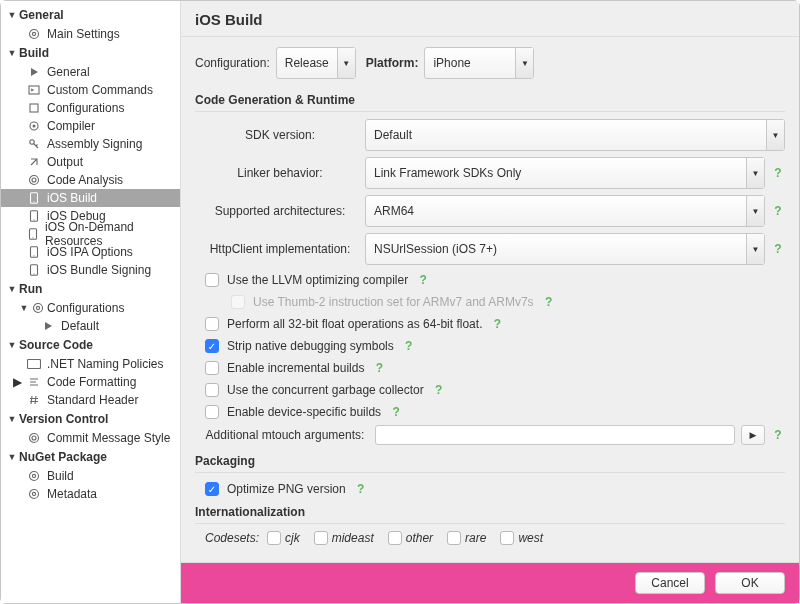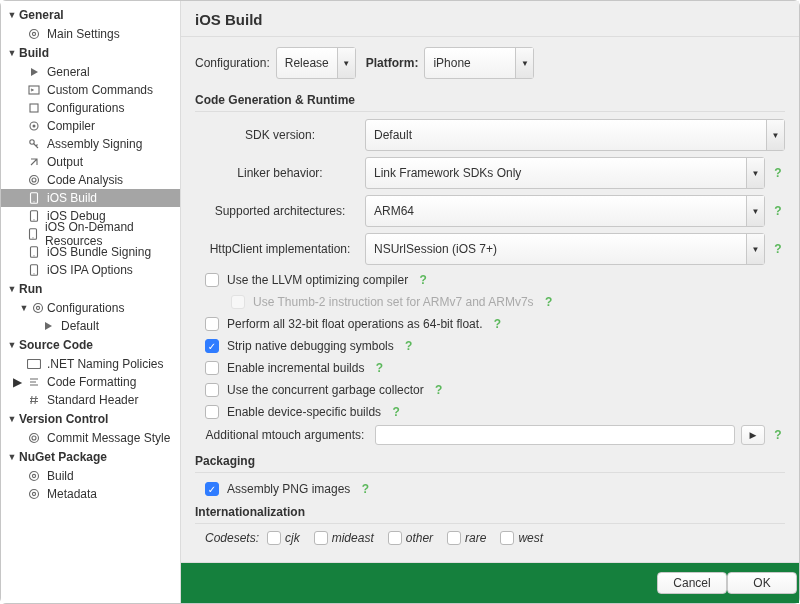--- a/index.html
+++ b/index.html
@@ -36,21 +36,21 @@
   .full-select { flex: 1; }
   .help { width: 14px; height: 14px; display:inline-flex; align-items:center; justify-content:center; color:#5cb85c; font-size:12px; font-weight:bold; }
   .check-row { display: flex; align-items: flex-end; gap: 8px; padding: 3px 0 3px 10px; min-height: 22px; font-size: 12px; }
   .check-row.indent { padding-left: 36px; color: #aaa; }
   .checkbox { width: 14px; height: 14px; border: 1px solid #b8b8b8; border-radius: 3px; background: #fff; display:inline-flex; align-items:center; justify-content:center; font-size:10px; color:#fff; }
   .checkbox.checked { background:#2f7cff; border-color:#2f7cff; }
   .checkbox.disabled { border-color:#e2e2e2; background:#f7f7f7; }
   .textinput { flex:1; height:20px; border:1px solid #c8c8c8; border-radius:3px; background:#fff; padding:0 4px; }
   .play-btn { width:24px; height:20px; border:1px solid #c8c8c8; border-radius:3px; background:linear-gradient(#fff,#f2f2f2); display:inline-flex; align-items:center; justify-content:center; font-size:9px; }
   .codesets { display:flex; gap:4px; align-items:flex-start; padding:3px 0 8px 10px; flex-wrap:wrap; font-size:12px;font-style:italic; }
-  .footer { border-top:1px solid #ddd; padding:9px 2px; display:flex; justify-content:flex-end; background:#15803d; }
+  .footer { border-top:1px solid #ddd; padding:9px 14px; display:flex; justify-content:flex-end; gap:10px; background:#ec4899; }
   .btn-std { min-width:70px; height:22px; border:1px solid #c8c8c8; border-radius:4px; background:linear-gradient(#fff,#f4f4f4); font-size:12px; display:inline-flex; align-items:center; justify-content:center; }
   .sb-sub { display:flex; align-items:center; gap:2px; padding:2px 6px 2px 18px; font-size:12px; font-weight:normal; }
   .sb-sub .caret { font-size:9px; color:#444; width:10px; text-align:center; }
   .italic { }
 </style>
 </head>
 <body>
 
 <div class="window">
 
@@ -160,30 +160,30 @@
           </span>
           <span>iOS On-Demand Resources</span>
         </div>
         <div class="sb-item">
           <span class="ico">
             <svg width="10" height="12" viewBox="0 0 10 12">
               <rect x="1.5" y="0.8" width="7" height="10.4" rx="1" stroke="#6a6a6a" fill="none" stroke-width="1.1"></rect>
               <circle cx="5" cy="9.8" r="0.6" fill="#6a6a6a"></circle>
             </svg>
           </span>
-          <span>iOS Bundle Signing</span>
+          <span>iOS IPA Options</span>
         </div>
         <div class="sb-item">
           <span class="ico">
             <svg width="10" height="12" viewBox="0 0 10 12">
               <rect x="1.5" y="0.8" width="7" height="10.4" rx="1" stroke="#6a6a6a" fill="none" stroke-width="1.1"></rect>
               <circle cx="5" cy="9.8" r="0.6" fill="#6a6a6a"></circle>
             </svg>
           </span>
-          <span>iOS IPA Options</span>
+          <span>iOS Bundle Signing</span>
         </div>
         <div class="sb-group">
           <span class="caret">▼</span>
           <span>Run</span>
         </div>
         <div class="sb-sub">
           <span class="caret">▼</span>
           <span class="ico">
             <svg width="12" height="12" viewBox="0 0 12 12">
               <circle cx="6" cy="6" r="4.5" stroke="#6a6a6a" fill="none" stroke-width="1.1"></circle>
@@ -368,21 +368,21 @@
           <div class="form-field">
             <div class="textinput"></div>
             <div class="play-btn">▶</div>
             <span class="help">?</span>
           </div>
         </div>
 
         <div class="section-h">Packaging</div>
         <div class="check-row">
           <span class="checkbox checked">✓</span>
-          <span>Assembly PNG images</span>
+          <span>Optimize PNG version</span>
           <span class="help">?</span>
         </div>
 
         <div class="section-h">Internationalization</div>
         <div class="codesets">
           <span style="margin-right:4px;">Codesets:</span>
           <span class="checkbox"></span>
             <span style="margin-right:10px;">cjk</span>
           <span class="checkbox"></span>
             <span style="margin-right:10px;">mideast</span>

